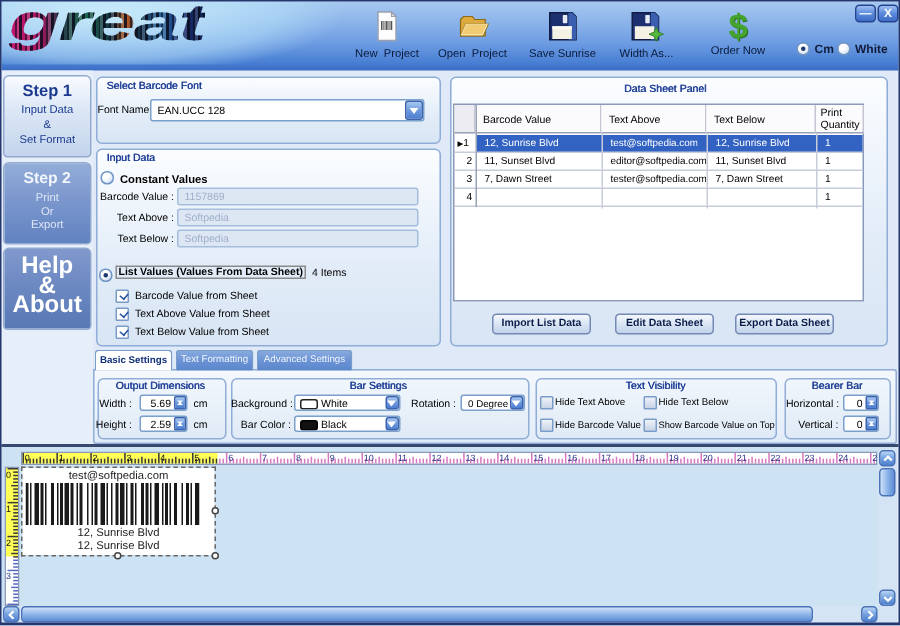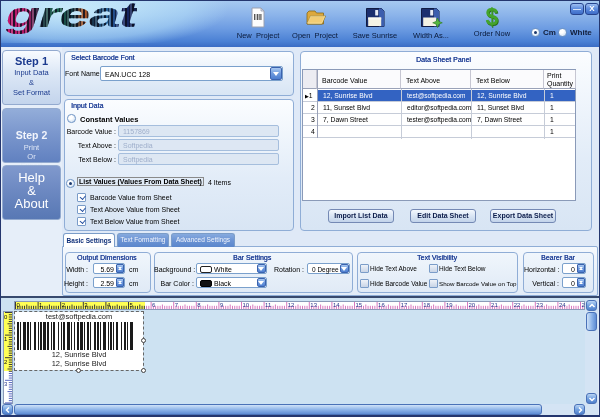--- a/index.html
+++ b/index.html
@@ -29,24 +29,24 @@
 .rlabel { position:absolute; font-size:8px; font-weight:bold; color:#101c38; z-index:2;}
 .winbtn { position:absolute; top:3px; width:14px; height:12px; border:1px solid #26448e; border-radius:3px;
   background:linear-gradient(180deg,#9dbef2,#5b8add 50%,#3e6dc8); color:#fff; text-align:center; font-size:8px; line-height:10px; font-weight:bold; z-index:2;}
 
 #sidebar { position:absolute; left:1px; top:47px; width:61px; height:250px; background:#e6eef9;}
 .side { position:absolute; width:59px; border:1px solid #93aacf; border-radius:4px 4px 3px 3px; text-align:center; }
 #step1 { left:2px; top:50px; height:55px; background:linear-gradient(180deg,#f8fbff,#dde8f6 40%,#c3d4ec); color:#1b3a8e;}
 #step1 .t1 { font-size:11px; font-weight:bold; margin-top:4px; }
 #step1 .t2 { font-size:7.5px; line-height:10px; margin-top:1px;}
 #step2 { left:2px; top:108px; height:55px; background:linear-gradient(180deg,#93add9,#7b97cd 45%,#6181c0); color:#eef2fb;}
-#step2 .t1 { font-size:10.5px; font-weight:bold; margin-top:20px; color:#f2f5fc;}
+#step2 .t1 { font-size:10.5px; font-weight:bold; margin-top:4px; color:#f2f5fc;}
 #step2 .t2 { font-size:7.5px; line-height:9px; margin-top:2px; color:#dfe7f6;}
 #help { left:2px; top:165px; height:55px; background:linear-gradient(180deg,#8099cd,#6d89c2 45%,#5878b4); color:#fff;}
-#help .t1 { font-size:13px; font-weight:normal; line-height:13px; margin-top:5px;}
+#help .t1 { font-size:16px; font-weight:bold; line-height:13px; margin-top:5px;}
 
 .grp { position:absolute; border:1px solid #8fadd6; border-radius:4px; background:linear-gradient(180deg,#fbfdff, #e2ecf8 60%, #d8e5f4); }
 .gtitle { position:absolute; font-size:7px; font-weight:normal; color:#1f3f96; white-space:nowrap; text-shadow:0.3px 0 0 #1f3f96;}
 .lbl { position:absolute; font-size:7px; color:#000; white-space:nowrap; }
 .dd { position:absolute; background:#fff; border:1px solid #7aa0cc; border-radius:2px; font-size:7px; }
 .dd .txt { position:absolute; left:4px; top:3px; color:#000; white-space:nowrap;}
 .dd .arrow { position:absolute; right:0px; top:0px; bottom:0px; width:12px; border-radius:2px;
   background:linear-gradient(180deg,#a8c8f0,#6e9ade 50%,#4d7ecf); border:1px solid #3a62ae; }
 .dd .arrow::after { content:""; position:absolute; left:50%; top:50%; margin:-2px 0 0 -3.5px; border:3.5px solid transparent; border-top:4.5px solid #fff; }
 .tbx { position:absolute; height:12px; background:#dde7f3; border:1px solid #a5bedd; border-radius:2px; font-size:7px; color:#9fafcb; padding:2px 0 0 4px; }

